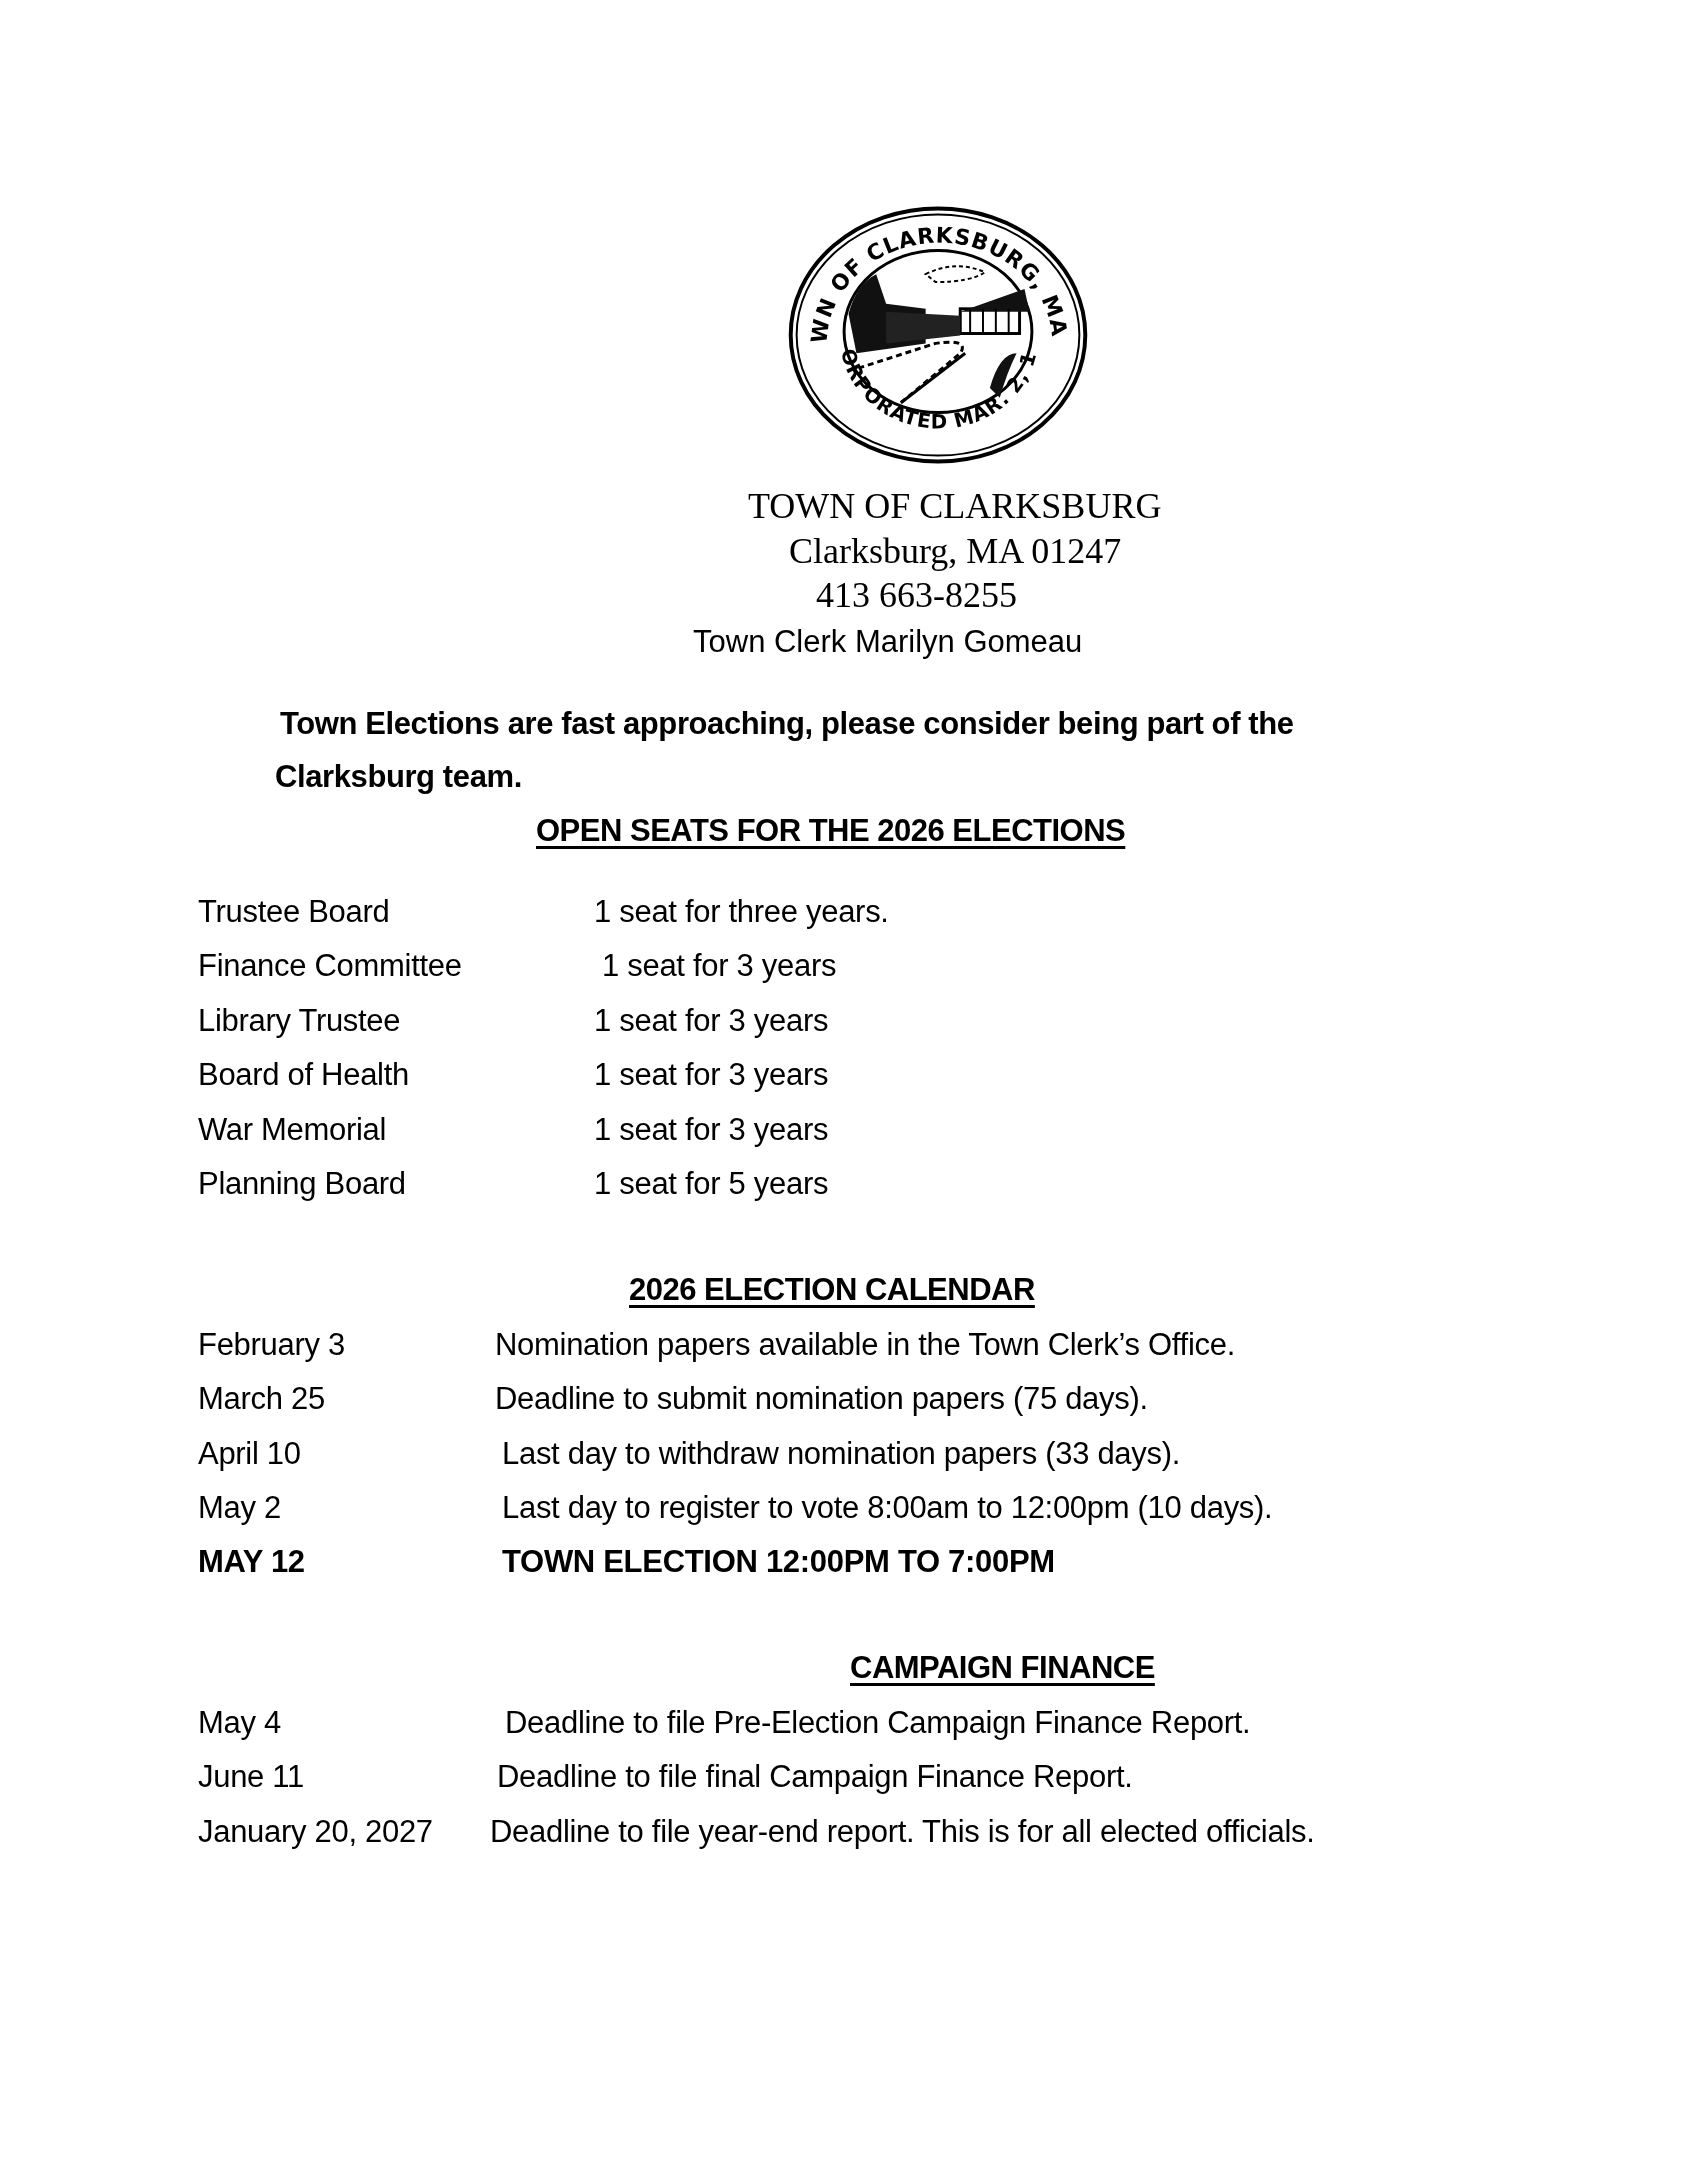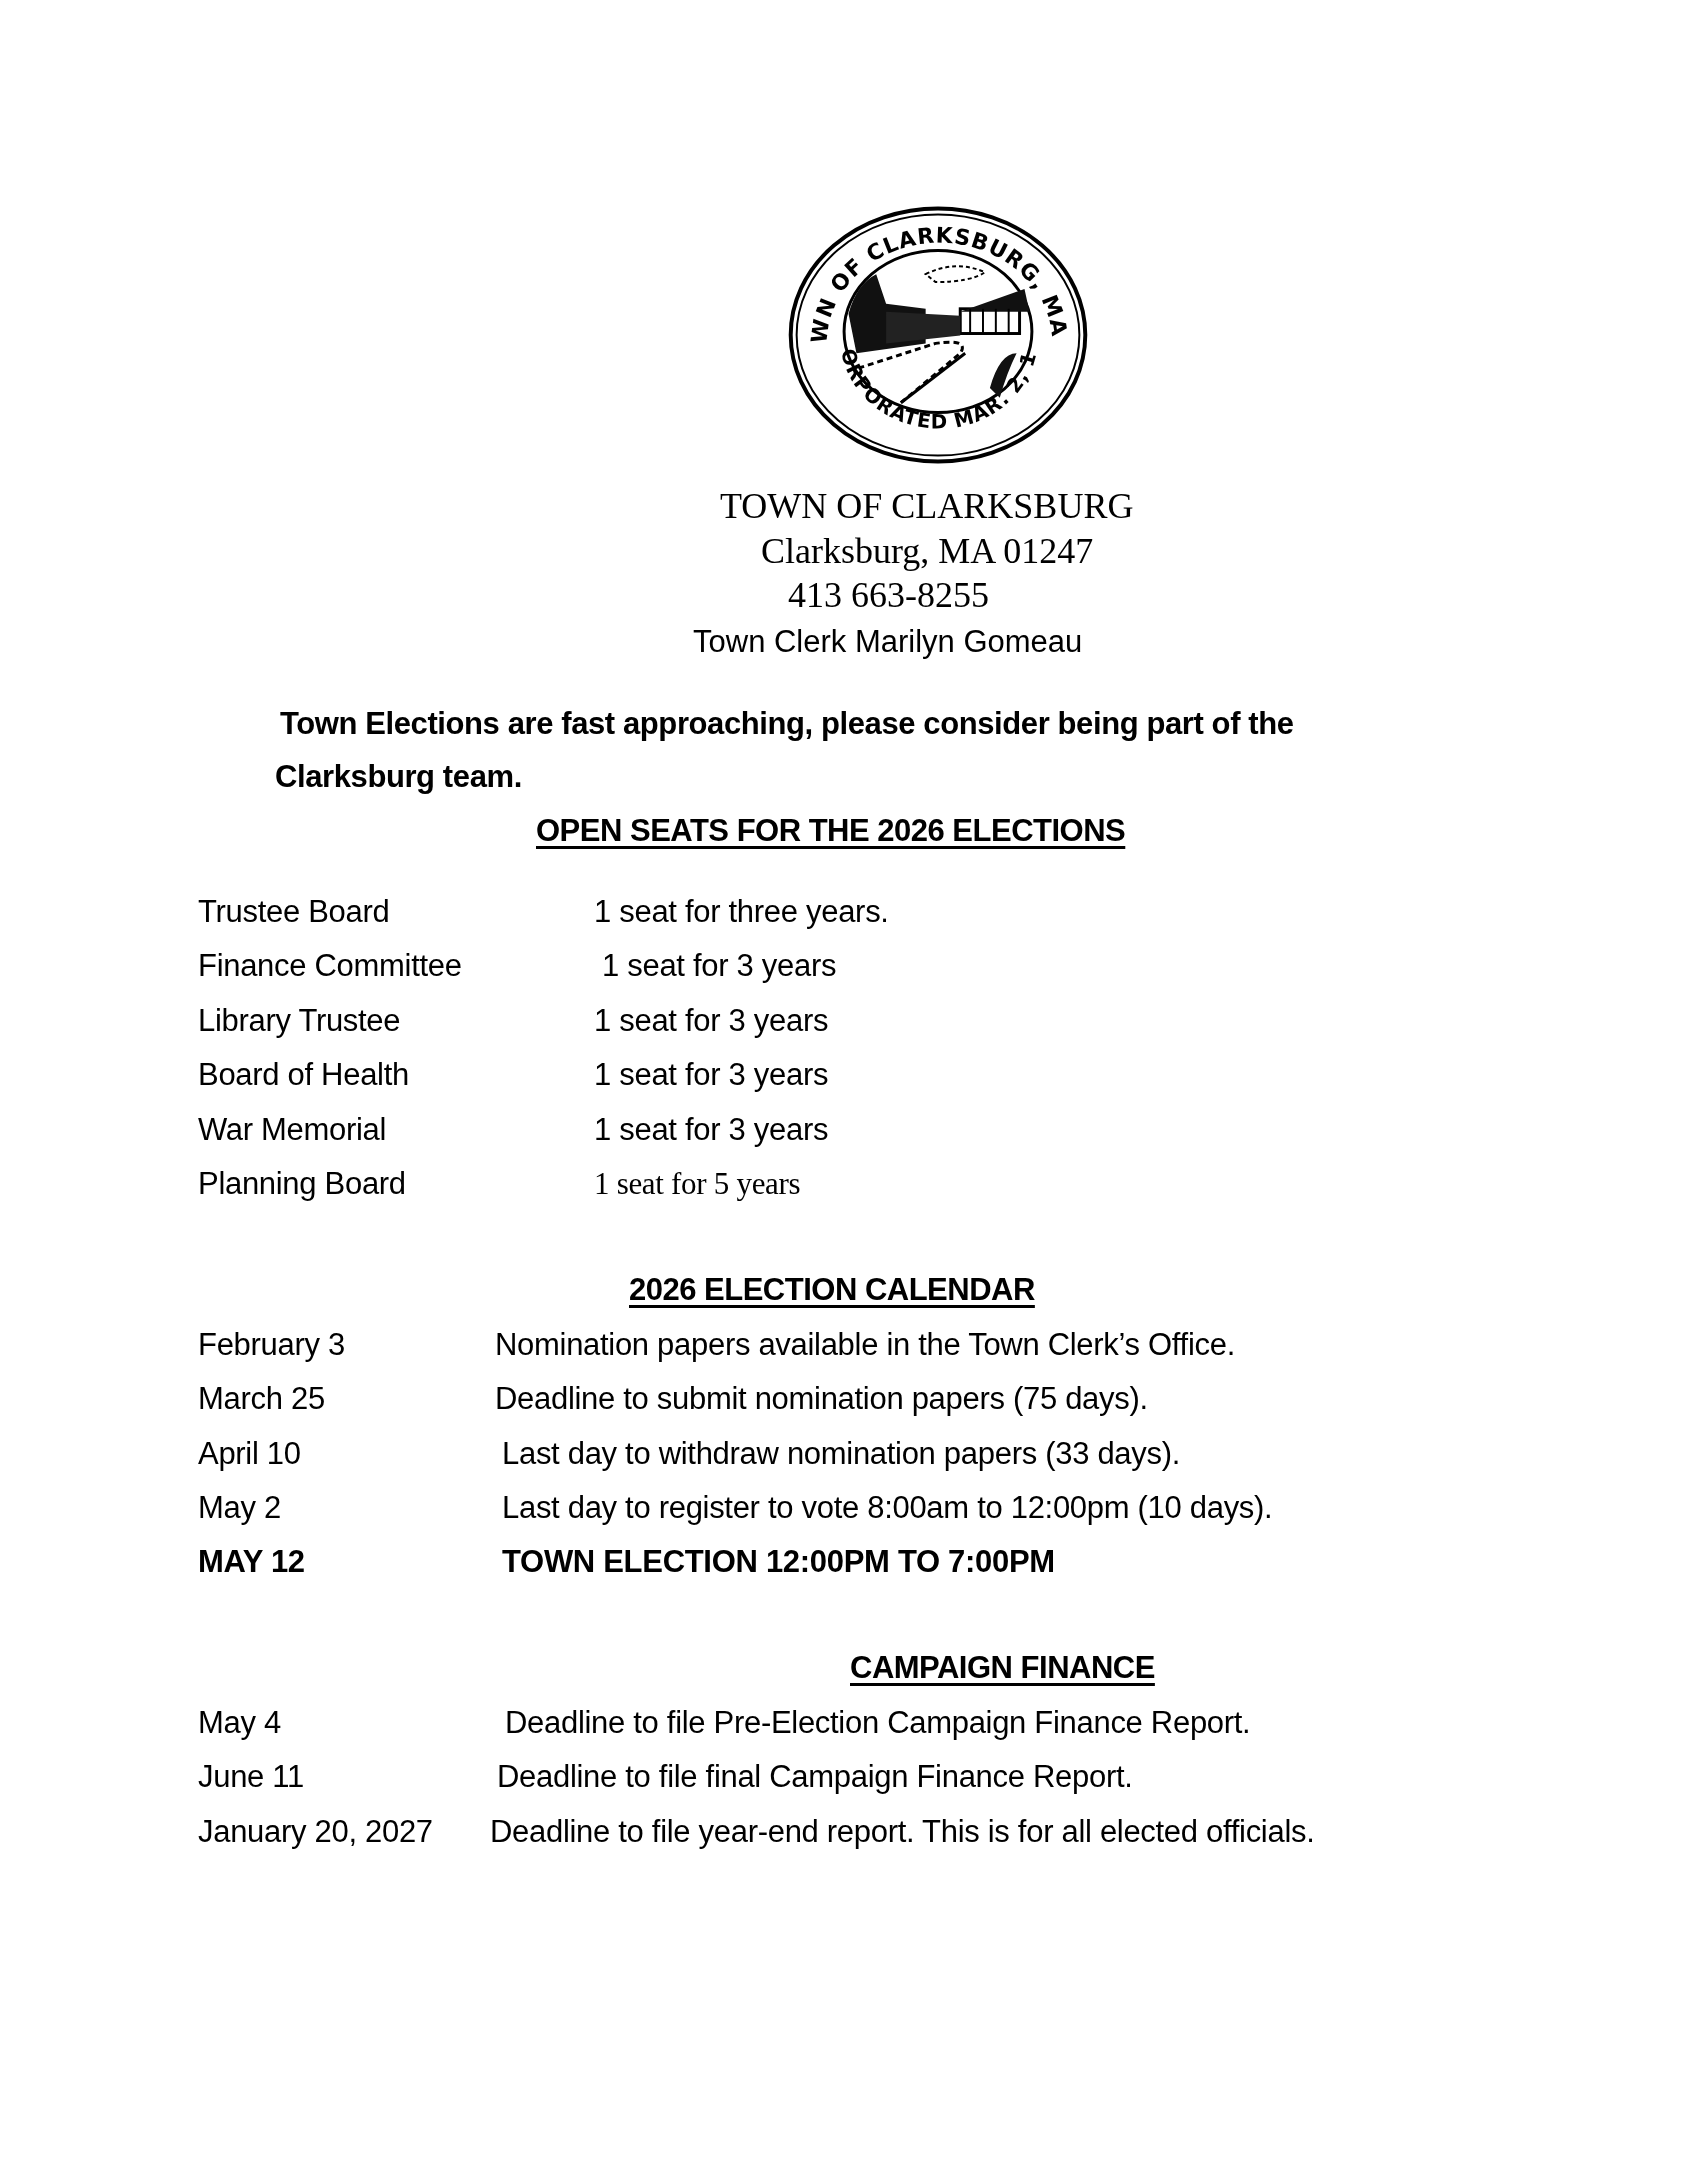--- a/index.html
+++ b/index.html
@@ -1,18 +1,18 @@
 <!DOCTYPE html>
 <html><head>
   <meta charset="utf-8">
   <style>
     html, body { margin: 0; padding: 0; background: #ffffff; }
     body { width: 1683px; height: 2178px; position: relative; overflow: hidden; color: #000; }
     .abs { position: absolute; white-space: nowrap; }
-    .serif { font-family: "Liberation Serif", "DejaVu Serif", serif; }
+    .serif { font-family: "Liberation Serif", "DejaVu Serif", serif; margin-left: 28px; }
     .sans { font-family: "Liberation Sans", "DejaVu Sans", sans-serif; }
     .seal { position: absolute; left: 787px; top: 205px; width: 302px; height: 260px; }
     .hdr-title { font-size: 36px; }
     .hdr-line { font-size: 36px; }
     .clerk { font-size: 31px; }
     .intro { font-size: 31px; font-weight: bold; letter-spacing: -0.4px; }
     .section { font-size: 31px; font-weight: bold; text-decoration: underline; text-decoration-thickness: 3px; text-underline-offset: 5px; letter-spacing: -0.5px; }
     .row { font-size: 31px; letter-spacing: -0.3px; }
     .bold { font-weight: bold; }
   </style>
@@ -70,21 +70,21 @@
   <div class="abs sans row" style="left:198px; top:1003px;">Library Trustee</div>
   <div class="abs sans row" style="left:594px; top:1003px;">1 seat for 3 years</div>
 
   <div class="abs sans row" style="left:198px; top:1057px;">Board of Health</div>
   <div class="abs sans row" style="left:594px; top:1057px;">1 seat for 3 years</div>
 
   <div class="abs sans row" style="left:198px; top:1112px;">War Memorial</div>
   <div class="abs sans row" style="left:594px; top:1112px;">1 seat for 3 years</div>
 
   <div class="abs sans row" style="left:198px; top:1166px;">Planning Board</div>
-  <div class="abs sans row" style="left:594px; top:1166px;font-family:Liberation Serif, serif;">1 seat for 5 years</div>
+  <div class="abs sans row" style="left:594px; top:1166px;">1 seat for 5 years</div>
 </div>
 
 <div class="abs sans section" style="left:629px; top:1272px;">2026 ELECTION CALENDAR</div>
 
 <div>
   <div class="abs sans row" style="left:198px; top:1327px;">February 3</div>
   <div class="abs sans row" style="left:495px; top:1327px;">Nomination papers available in the Town Clerk’s Office.</div>
 
   <div class="abs sans row" style="left:198px; top:1381px;">March 25</div>
   <div class="abs sans row" style="left:495px; top:1381px;">Deadline to submit nomination papers (75 days).</div>

